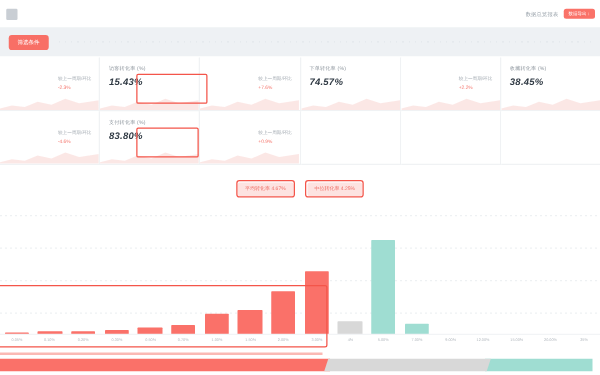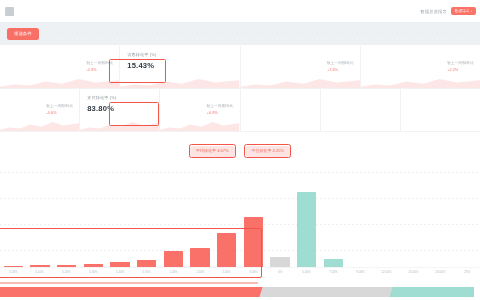--- a/index.html
+++ b/index.html
@@ -67,21 +67,21 @@
     overflow:hidden;
   }
   .card:last-child{border-right:none;}
   .card.empty{background:#fff;}
   .card-label{
     font-size:4.1px;color:#8d959d;letter-spacing:.15px;
     white-space:nowrap;filter:blur(.4px);
   }
   .card-value{
     margin-top:4px;font-size:7.6px;color:#2f3943;font-weight:600;
-    letter-spacing:.2px;white-space:nowrap;filter:blur(.25px);
+    letter-spacing:.2px;white-space:nowrap;filter:blur(.25px);font-style:italic;
   }
   .card-cmp{
     position:absolute;right:6px;top:14px;text-align:left;
   }
   .cmp-label{
     font-size:3.7px;color:#a7aeb5;white-space:nowrap;filter:blur(.45px);
   }
   .cmp-delta{
     margin-top:2px;font-size:3.9px;color:#f4746b;white-space:nowrap;filter:blur(.4px);
   }
@@ -217,25 +217,43 @@
           <div class="card-cmp">
             <div class="cmp-label">较上一周期/环比</div>
             <div class="cmp-delta">+7.6%</div>
           </div>
           <div class="spark">
             <svg viewBox="0 0 100 20" preserveAspectRatio="none">
               <path d="M0,18 L12,14 L25,16 L38,9 L52,13 L66,5 L80,11 L100,7 L100,20 L0,20 Z" fill="#f7c6c2" opacity="0.75"></path>
             </svg>
           </div>
         </div>
+        <div class="card">
+          <div class="card-label">下单转化率 (%)</div>
+          <div class="card-value">74.57%</div>
+          <div class="spark">
+            <svg viewBox="0 0 100 20" preserveAspectRatio="none">
+              <path d="M0,18 L12,14 L25,16 L38,9 L52,13 L66,5 L80,11 L100,7 L100,20 L0,20 Z" fill="#f7c6c2" opacity="0.75"></path>
+            </svg>
+          </div>
+        </div>
         <div class="card empty">
           <div class="card-cmp">
             <div class="cmp-label">较上一周期/环比</div>
             <div class="cmp-delta">+2.2%</div>
           </div>
+          <div class="spark">
+            <svg viewBox="0 0 100 20" preserveAspectRatio="none">
+              <path d="M0,18 L12,14 L25,16 L38,9 L52,13 L66,5 L80,11 L100,7 L100,20 L0,20 Z" fill="#f7c6c2" opacity="0.75"></path>
+            </svg>
+          </div>
+        </div>
+        <div class="card">
+          <div class="card-label">收藏转化率 (%)</div>
+          <div class="card-value">38.45%</div>
           <div class="spark">
             <svg viewBox="0 0 100 20" preserveAspectRatio="none">
               <path d="M0,18 L12,14 L25,16 L38,9 L52,13 L66,5 L80,11 L100,7 L100,20 L0,20 Z" fill="#f7c6c2" opacity="0.75"></path>
             </svg>
           </div>
         </div>
       </div>
       <div class="card-row">
         <div class="card empty">
           <div class="card-cmp">

